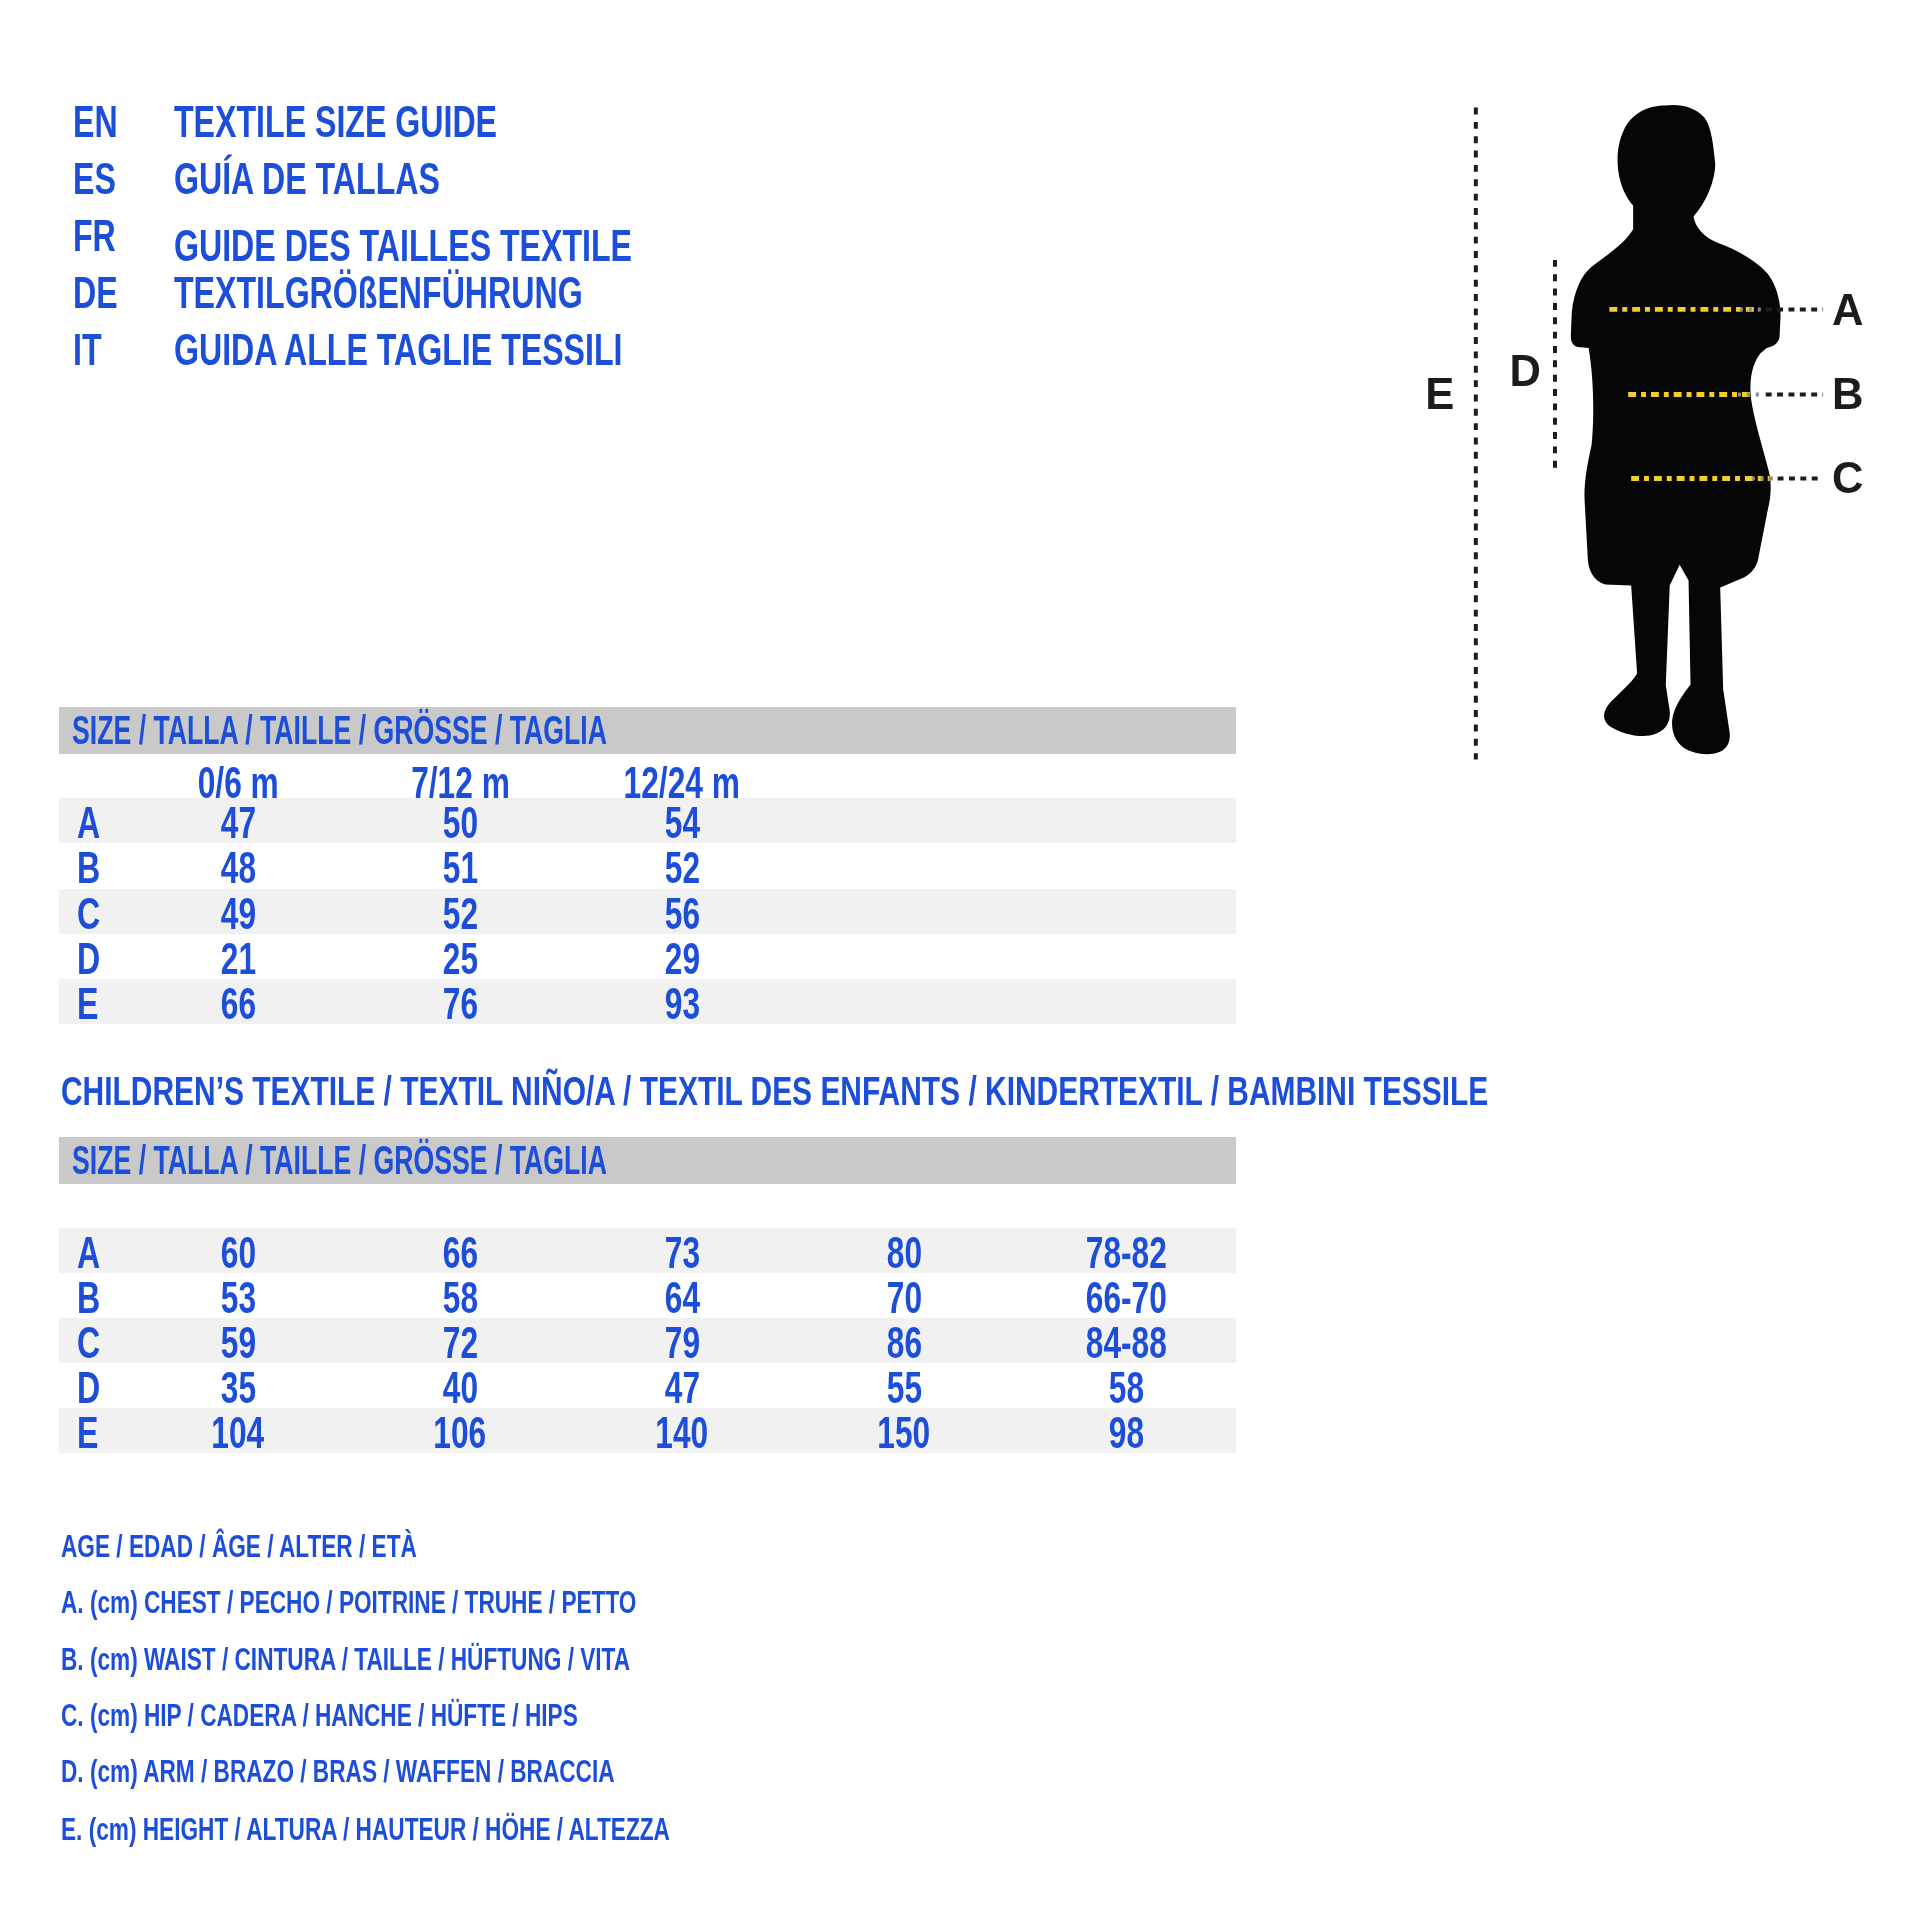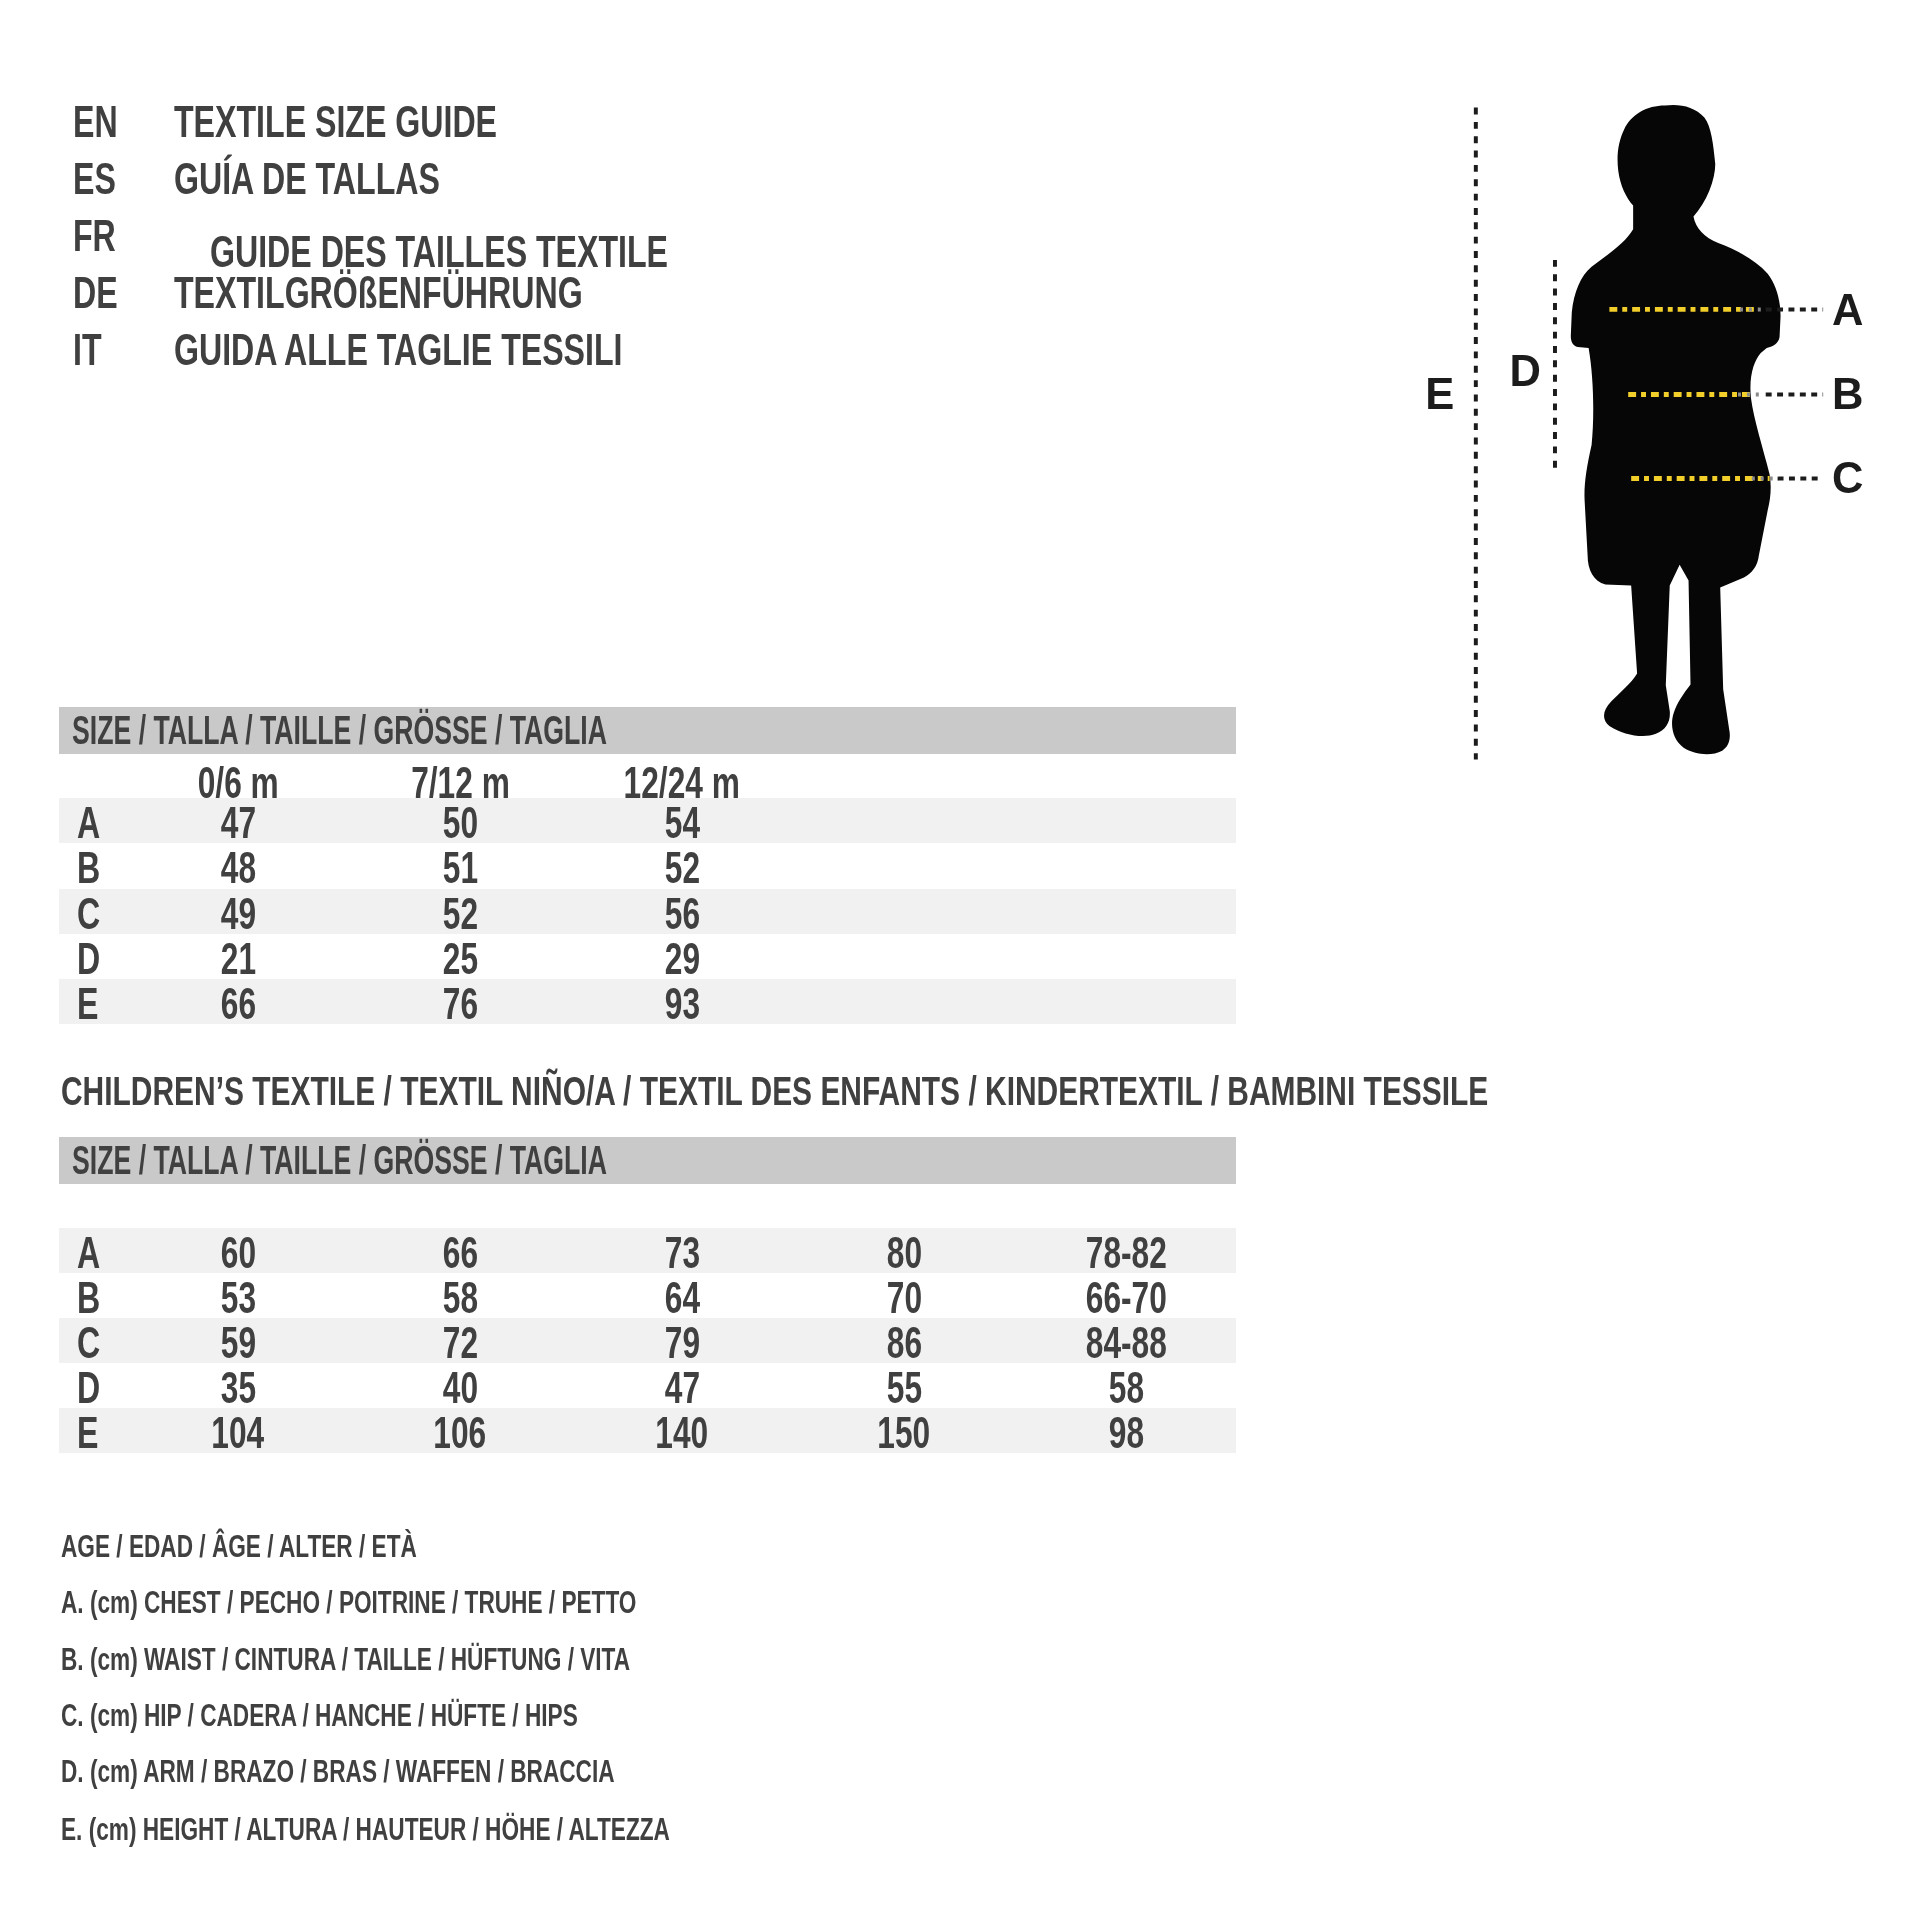--- a/index.html
+++ b/index.html
@@ -1,17 +1,17 @@
 <!DOCTYPE html>
 <html><head>
 <meta charset="utf-8">
 <style>
   html,body{margin:0;padding:0;background:#ffffff;}
   #page{position:relative;width:1927px;height:1927px;background:#ffffff;overflow:hidden;
-        font-family:"Liberation Sans",sans-serif;font-weight:700;color:#404040;}
+        font-family:"Liberation Sans",sans-serif;font-weight:700;color:#1d4ed8;}
   .abs{position:absolute;}
   .cnd{display:inline-block;transform:scaleX(0.73);transform-origin:0 50%;white-space:nowrap;}
   .cndc{display:inline-block;transform:scaleX(0.72);transform-origin:50% 50%;white-space:nowrap;}
   .lang-row{font-size:44px;line-height:46px;}
   .sec-title{font-size:41px;line-height:44px;}
   .band{background:#c9c9c9;width:1177px;height:47px;line-height:47px;}
   .band .cnd{transform:scaleX(0.65);}
   .band-text{font-size:41px;padding-left:20px;}
   .tgrid{display:grid;grid-template-columns:68px 222px 222px 222px 222px 222px;align-items:center;width:1177px;}
   .cell-letter{font-size:44px;padding-left:18px;}
@@ -28,21 +28,21 @@
 <div id="page">
 
   <div>
     <div class="abs lang-row" style="left:73px;top:99px;"><span class="cnd">EN</span></div>
     <div class="abs lang-row" style="left:174px;top:99px;"><span class="cnd">TEXTILE SIZE GUIDE</span></div>
 
     <div class="abs lang-row" style="left:73px;top:156px;"><span class="cnd">ES</span></div>
     <div class="abs lang-row" style="left:174px;top:156px;"><span class="cnd">GUÍA DE TALLAS</span></div>
 
     <div class="abs lang-row" style="left:73px;top:213px;"><span class="cnd">FR</span></div>
-    <div class="abs lang-row" style="left:174px;top:229px;margin-left:36px;"><span class="cnd">GUIDE DES TAILLES TEXTILE</span></div>
+    <div class="abs lang-row" style="left:174px;top:223px;"><span class="cnd">GUIDE DES TAILLES TEXTILE</span></div>
 
     <div class="abs lang-row" style="left:73px;top:270px;"><span class="cnd">DE</span></div>
     <div class="abs lang-row" style="left:174px;top:270px;"><span class="cnd">TEXTILGRÖßENFÜHRUNG</span></div>
 
     <div class="abs lang-row" style="left:73px;top:327px;"><span class="cnd">IT</span></div>
     <div class="abs lang-row" style="left:174px;top:327px;text-align:center;"><span class="cnd">GUIDA ALLE TAGLIE TESSILI</span></div>
   </div>
 
   <svg class="abs" style="left:1366px;top:59px;" width="560" height="762" viewBox="1380 60 566 770">
 

